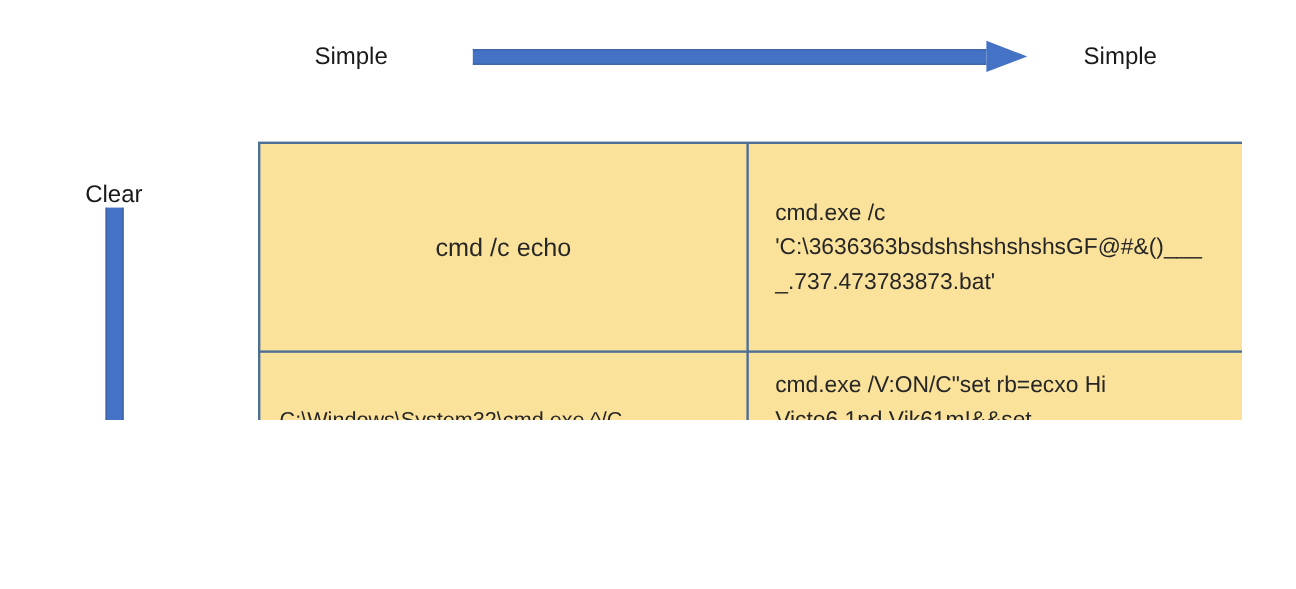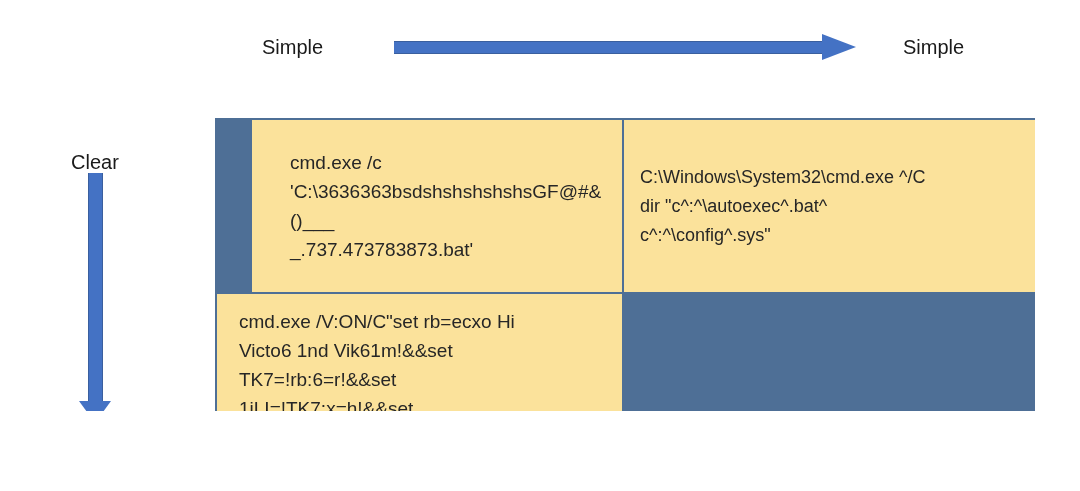--- a/index.html
+++ b/index.html
@@ -4,21 +4,21 @@
 <style>
   html, body {
     margin: 0;
     padding: 0;
     background: #ffffff;
     font-family: "Liberation Sans", sans-serif;
   }
   .canvas {
     position: relative;
     width: 1080px;
-    height: 411px;
+    height: 350px;
     background: #ffffff;
     overflow: hidden;
   }
 
   
   .axis-label {
     position: absolute;
     color: #1a1a1a;
     font-size: 20px;
     white-space: nowrap;
@@ -86,21 +86,21 @@
     display: flex;
     flex-direction: column;
     justify-content: center;
     box-sizing: border-box;
     overflow: hidden;
   }
   .cell-tl {
     align-items: center;
     font-size: 21px;
   }
-  .cell-tr { padding: 0 14px 0 38px; margin-left: 35px; }
+  .cell-tr { padding: 0 14px 0 22px; }
   .cell-bl { padding: 0 14px 0 16px; font-size: 18px; }
   .cell-br { padding: 0 14px 0 22px; }
 
   
   .watermark {
     position: absolute;
     left: 832px; top: 412px;
     display: flex;
     align-items: center;
     pointer-events: none;
@@ -151,20 +151,21 @@
   <span class="axis-label label-simple">Simple</span>
   <div class="h-arrow-shaft"></div>
   <div class="h-arrow-head"></div>
   <span class="axis-label label-complex">Simple</span>
 
   <span class="axis-label label-clear">Clear</span>
   <div class="v-arrow-shaft"></div>
   <div class="v-arrow-head"></div>
 
   <div class="matrix">
+    <div class="cell cell-tl">cmd /c echo</div>
     <div class="cell cell-tr">cmd.exe /c
 'C:\3636363bsdshshshshshsGF@#&amp;()___
 _.737.473783873.bat'</div>
     <div class="cell cell-bl">C:\Windows\System32\cmd.exe ^/C
 dir "c^:^\autoexec^.bat^
 c^:^\config^.sys"</div>
     <div class="cell cell-br">cmd.exe /V:ON/C"set rb=ecxo Hi
 Victo6 1nd Vik61m!&amp;&amp;set
 TK7=!rb:6=r!&amp;&amp;set
 1iLI=!TK7:x=h!&amp;&amp;set

